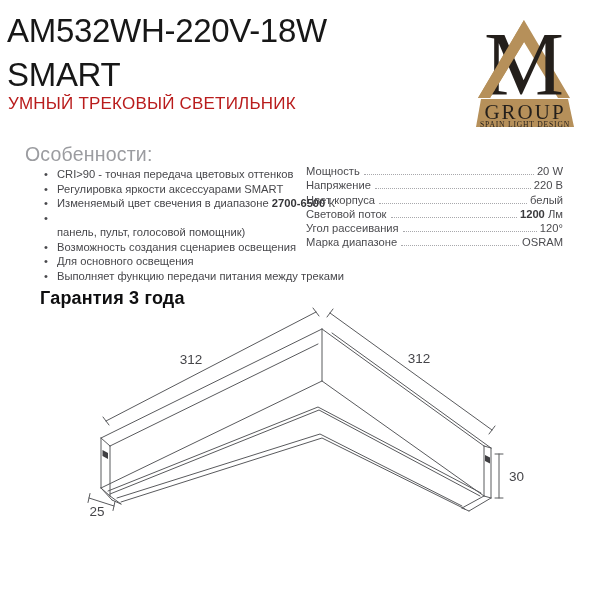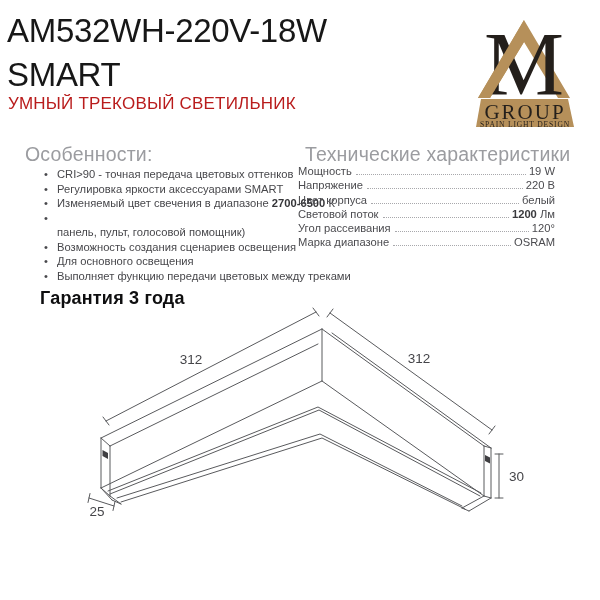--- a/index.html
+++ b/index.html
@@ -10,21 +10,21 @@
   .subtitle{left:8px;top:94px;font-size:17px;line-height:20px;color:#b91c1c;letter-spacing:0.2px;}
   .sec-head{top:143px;font-size:19.5px;color:#9b9ca0;letter-spacing:0.2px;}
   .feat-head{left:25px;}
   .spec-head{left:305px;}
   ul.features{left:36px;top:159px;margin:8px;padding:0;list-style:none;width:320px;}
   ul.features li{position:relative;padding-left:13px;font-size:11.2px;line-height:14.55px;
         color:#47474b;white-space:nowrap;}
   ul.features li::before{content:"\2022";position:absolute;left:0;top:0;color:#47474b;}
   ul.features b{font-weight:bold;color:#353538;}
   .warranty{left:40px;top:288px;font-size:18px;font-weight:bold;color:#0e0e0f;letter-spacing:0.2px;}
-  .specs{left:298px;top:163px;width:257px;}
+  .specs{left:306px;top:163px;width:257px;}
   .spec-row{display:flex;align-items:flex-end;height:14.2px;font-size:11.2px;color:#4b4b4f;}
   .spec-row .lbl{white-space:nowrap;}
   .spec-row .dots{flex:1;border-bottom:1.6px dotted #a8a8ac;margin:0 3px 2px 4px;min-width:10px;}
   .spec-row .val{white-space:nowrap;}
   .spec-row .val b{font-weight:bold;color:#3a3a3d;}
   svg text{font-family:"Liberation Sans",sans-serif;}
   .logo-serif{font-family:"Liberation Serif",serif;}
 </style>
 </head>
 <body>
@@ -44,39 +44,38 @@
     <text class="logo-serif" x="58" y="83" font-size="90" text-anchor="middle" fill="#241f1b">M</text>
 
     <path d="M58,8 L12,86 L24,86 L58,30 Z" fill="#b6905a"></path>
 
     <path d="M15,87 L102,87 L108,115 L10,115 Z" fill="#b6905a"></path>
     <text class="logo-serif" x="59" y="107" font-size="21" text-anchor="middle" letter-spacing="2" fill="#241f1b">GROUP</text>
     <text class="logo-serif" x="59" y="114.5" font-size="7.6" text-anchor="middle" letter-spacing="0.8" fill="#241f1b">SPAIN LIGHT DESIGN</text>
   </svg>
 
   <div class="abs sec-head feat-head">Особенности:</div>
-  <div class="abs sec-head spec-head">Технические характеристики</div>
 
   <ul class="abs features" id="features-list">
       <li><span>CRI&gt;90 - точная передача цветовых оттенков</span></li>
       <li><span>Регулировка яркости аксессуарами SMART</span></li>
       <li><span>Изменяемый цвет свечения  в диапазоне </span><b>2700-6500</b><span> К</span></li>
       <li><br><span>панель, пульт, голосовой помощник)</span></li>
       <li><span>Возможность создания сценариев освещения</span></li>
       <li><span>Для основного освещения</span></li>
-      <li><span>Выполняет функцию передачи цветовых между треками</span></li>
+      <li><span>Выполняет функцию передачи питания между треками</span></li>
     </ul>
 
   <div class="abs warranty">Гарантия 3 года</div>
 
   <div class="abs specs" id="specs-table">
       <div class="spec-row">
         <span class="lbl">Мощность</span>
         <div class="dots"></div>
-        <span class="val"><span>19 W</span></span>
+        <span class="val"><span>20 W</span></span>
       </div>
       <div class="spec-row">
         <span class="lbl">Напряжение</span>
         <div class="dots"></div>
         <span class="val"><span>220 В</span></span>
       </div>
       <div class="spec-row">
         <span class="lbl">Цвет корпуса</span>
         <div class="dots"></div>
         <span class="val"><span>белый</span></span>

